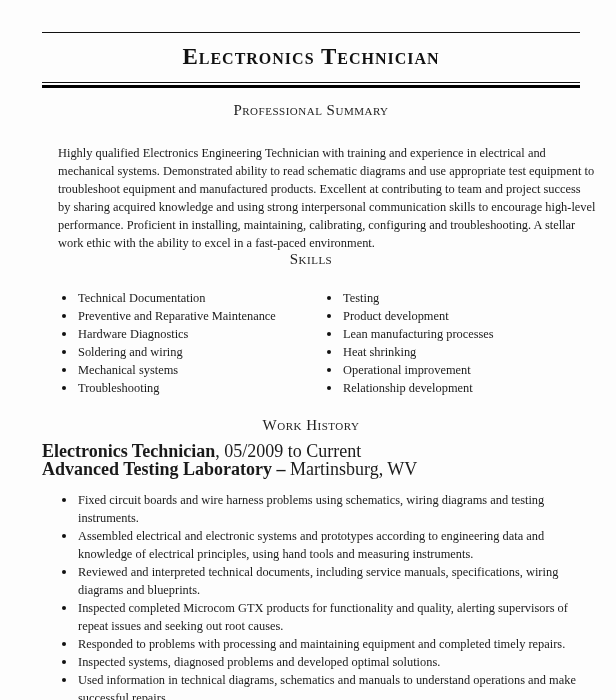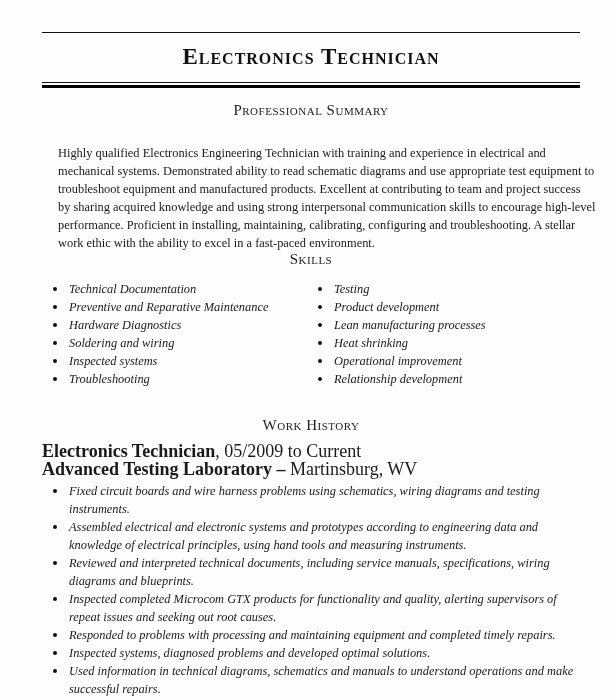--- a/index.html
+++ b/index.html
@@ -20,21 +20,21 @@
     .rule-thin { position: absolute; top: 82px; left: 0; width: 538px; height: 1px; background: #111; }
     .rule-thick { position: absolute; top: 85px; left: 0; width: 538px; height: 3px; background: #000; }
     .heading {
       position: absolute; left: 0; width: 538px; text-align: center;
       font-size: 15px; font-variant: small-caps; letter-spacing: 0.5px; color: #222; line-height: 20px;
     }
     .summary {
       position: absolute; top: 128px; left: 0; width: 538px;
       font-size: 12.4px; line-height: 18px; margin: 16px;
     }
-    ul { margin: 4px; padding: 0; list-style: none; font-style: italic; }
+    ul { margin: 13px; padding: 0; list-style: none; }
     li { position: relative; padding-left: 23px; font-size: 12.4px; line-height: 18px; }
     li::before {
       content: ""; position: absolute; left: 7px; top: 7px;
       width: 4px; height: 4px; border-radius: 50%; background: #111;
     }
     .skills-col1 { position: absolute; top: 276px; left: 0; width: 270px; }
     .skills-col2 { position: absolute; top: 276px; left: 265px; width: 270px; }
     .job-line { position: absolute; left: 0; width: 538px; font-size: 18px; line-height: 18px; }
     .job-line b { font-weight: bold; }
     .duties { position: absolute; top: 478px; left: 0; width: 538px; }
@@ -51,21 +51,21 @@
 
   <div class="heading" style="top:100px;">Professional Summary</div>
   <p class="summary">Highly qualified Electronics Engineering Technician with training and experience in electrical and mechanical systems. Demonstrated ability to read schematic diagrams and use appropriate test equipment to troubleshoot equipment and manufactured products. Excellent at contributing to team and project success by sharing acquired knowledge and using strong interpersonal communication skills to encourage high-level performance. Proficient in installing, maintaining, calibrating, configuring and troubleshooting. A stellar work ethic with the ability to excel in a fast-paced environment.</p>
 
   <div class="heading" style="top:249px;text-align:center;">Skills</div>
   <ul class="skills-col1">
     <li>Technical Documentation</li>
     <li>Preventive and Reparative Maintenance</li>
     <li>Hardware Diagnostics</li>
     <li>Soldering and wiring</li>
-    <li>Inspected systems</li>
+    <li>Mechanical systems</li>
     <li>Troubleshooting</li>
   </ul>
   <ul class="skills-col2">
     <li>Testing</li>
     <li>Product development</li>
     <li>Lean manufacturing processes</li>
     <li>Heat shrinking</li>
     <li>Operational improvement</li>
     <li>Relationship development</li>
   </ul>

